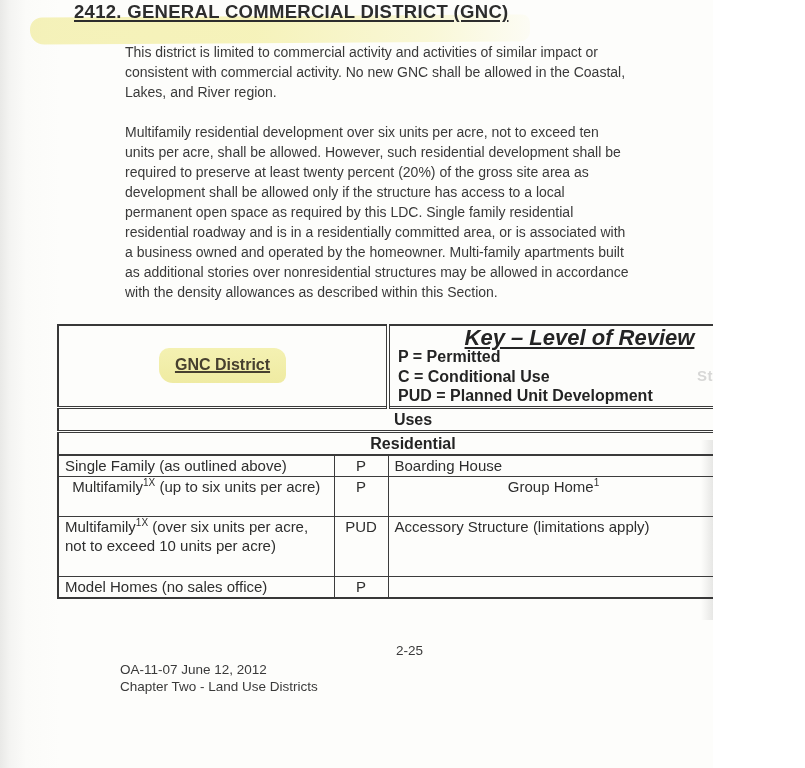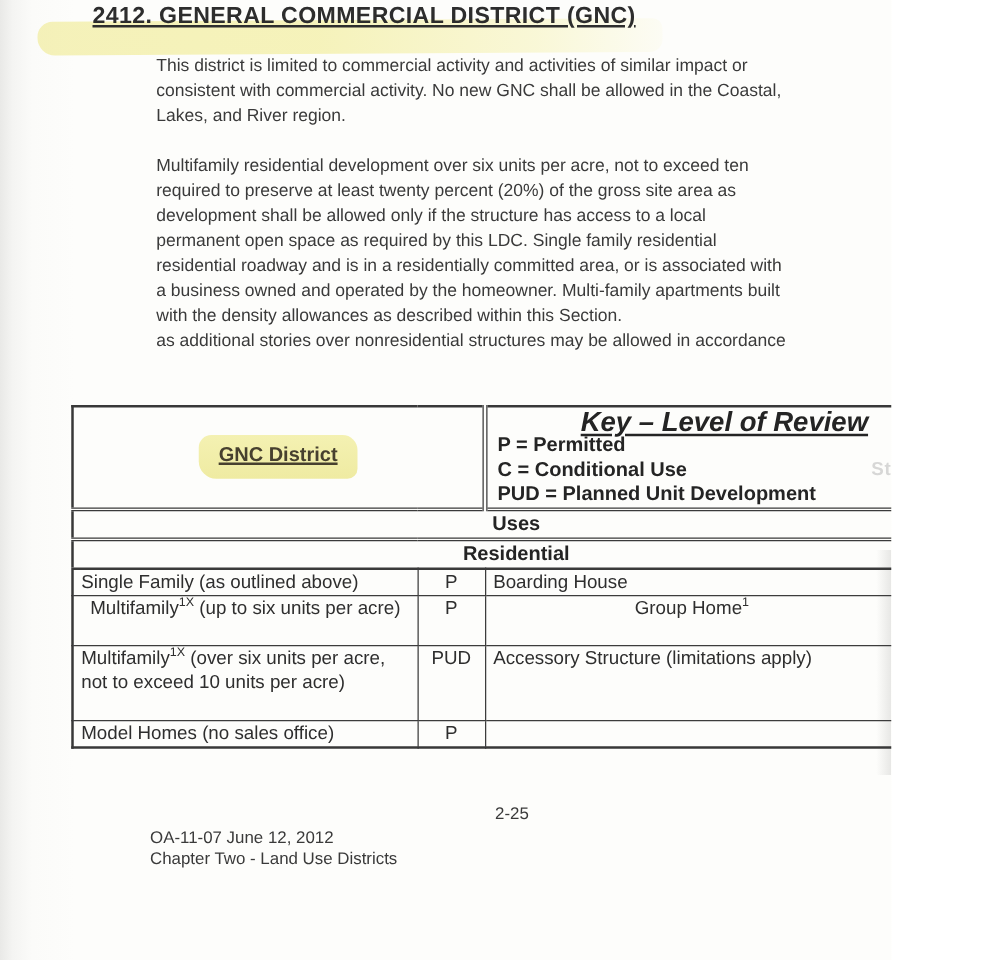--- a/index.html
+++ b/index.html
@@ -153,27 +153,28 @@
   <div class="doc-title">2412. GENERAL COMMERCIAL DISTRICT (GNC)</div>
 
   <div class="para para-1">
     <div class="line">This district is limited to commercial activity and activities of similar impact or</div>
     <div class="line">consistent with commercial activity. No new GNC shall be allowed in the Coastal,</div>
     <div class="line">Lakes, and River region.</div>
   </div>
 
   <div class="para para-2">
     <div class="line">Multifamily residential development over six units per acre, not to exceed ten</div>
+    <div class="line">units per acre, shall be allowed. However, such residential development shall be</div>
     <div class="line">required to preserve at least twenty percent (20%) of the gross site area as</div>
     <div class="line">development shall be allowed only if the structure has access to a local</div>
     <div class="line">permanent open space as required by this LDC. Single family residential</div>
     <div class="line">residential roadway and is in a residentially committed area, or is associated with</div>
     <div class="line">a business owned and operated by the homeowner. Multi-family apartments built</div>
+    <div class="line">as additional stories over nonresidential structures may be allowed in accordance</div>
     <div class="line">with the density allowances as described within this Section.</div>
-    <div class="line">as additional stories over nonresidential structures may be allowed in accordance</div>
   </div>
 
   <table class="use-table">
     <colgroup>
       <col style="width:276px">
         <col style="width:54px">
         <col style="width:331px">
         <col style="width:49px">
     </colgroup>
     <tbody>

